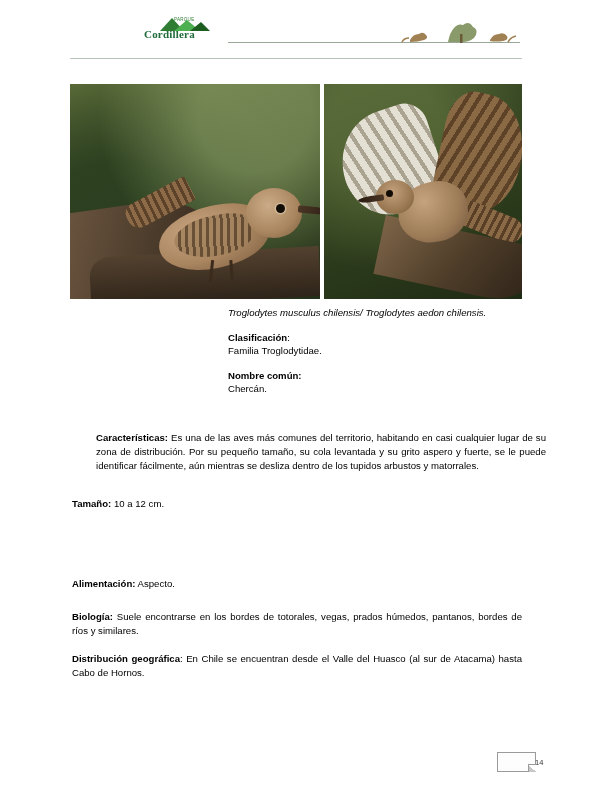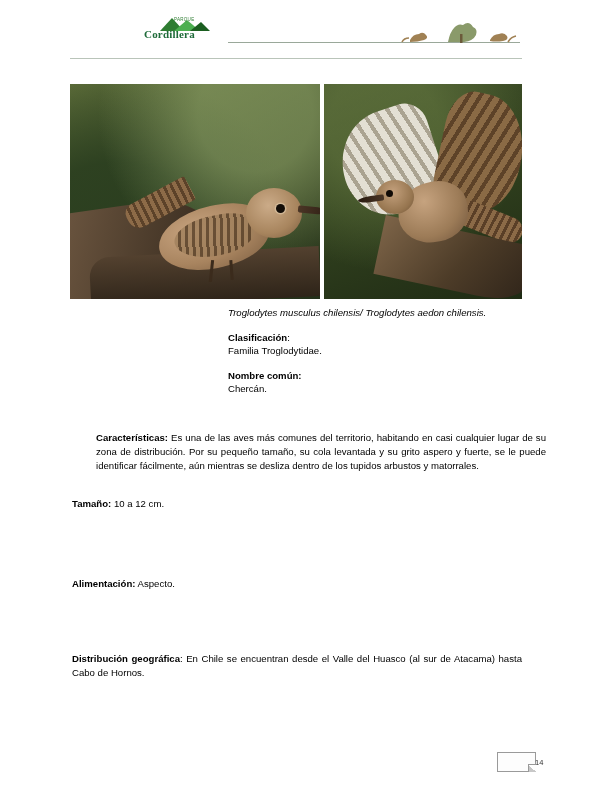--- a/index.html
+++ b/index.html
@@ -410,20 +410,23 @@
 
   <div class="body-text p-tamano">
     <span class="lbl">Tamaño:</span><span> 10 a 12 cm.</span>
   </div>
 
 
   <div class="body-text p-alimentacion">
     <span class="lbl">Alimentación:</span><span> Aspecto.</span>
   </div>
 
+  <div class="body-text p-biologia">
+    <span class="lbl">Biología:</span><span> Suele encontrarse en los bordes de totorales, vegas, prados húmedos, pantanos, bordes de ríos y similares.</span>
+  </div>
 
   <div class="body-text p-distribucion">
     <span class="lbl">Distribución geográfica</span><span>: En Chile se encuentran desde el Valle del Huasco (al sur de Atacama) hasta Cabo de Hornos.</span>
   </div>
 
   <div class="page-number">14</div>
 
 </div>
 
 </body></html>

